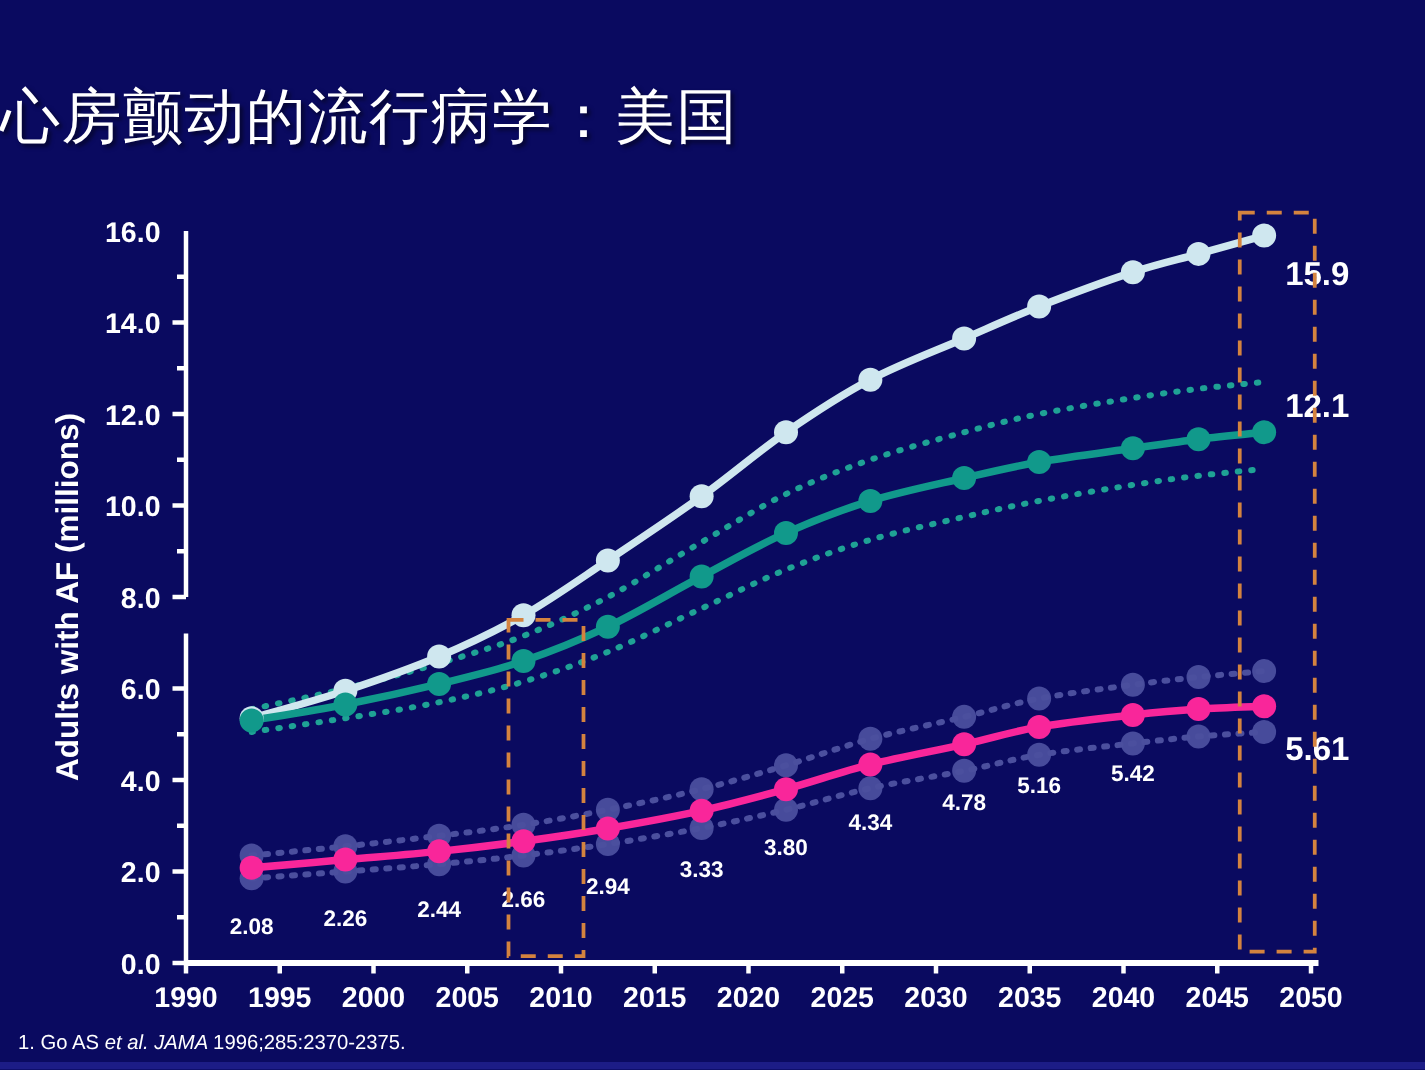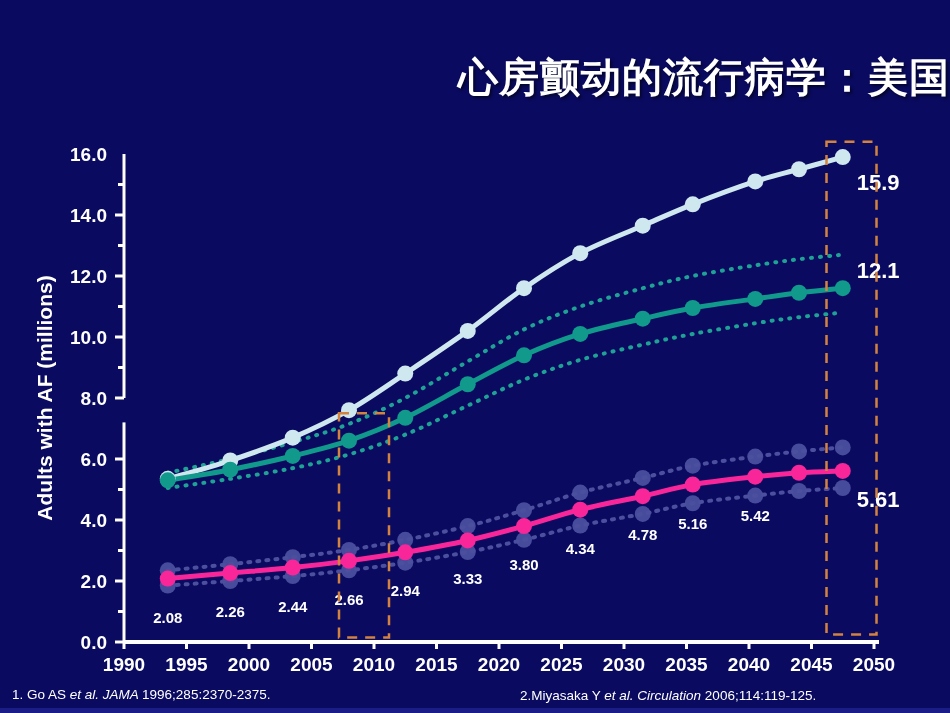--- a/index.html
+++ b/index.html
@@ -20,24 +20,24 @@
     width: 950px;
     height: 713px;
     background: #0a0a60;
     overflow: hidden;
   }
   #slide-title {
     position: absolute;
     left: 0;
     top: 50px;
     width: 950px;
-    text-align: right;
+    text-align: left;
     color: #ffffff;
     font-size: 40px;
-    font-weight: bold;
+    font-weight: normal;
     letter-spacing: 1px;
     font-family: "DejaVu Sans", "Liberation Sans", sans-serif;
     text-shadow: 2px 2px 3px rgba(0,0,0,0.55);
   }
   #chart-area {
     position: absolute;
     left: 0;
     top: 130px;
     width: 950px;
     height: 550px;
@@ -239,18 +239,15 @@
         <text x="856.75" y="376.895" text-anchor="start" class="data-label-big">5.61</text>
         <rect x="339.00000000000057" y="283.25" width="50" height="224.175" fill="none" stroke="#d4833f" stroke-width="2.5" stroke-dasharray="10 8"></rect>
         <rect x="826.5000000000006" y="11.800000000000068" width="49.99999999999716" height="492.57499999999993" fill="none" stroke="#d4833f" stroke-width="2.5" stroke-dasharray="10 8"></rect>
       </svg>
   </div>
 
   <div class="footnote" id="footnote-1">
     <span>1. </span><span>Go AS </span><i>et al. JAMA </i><span>1996;285:2370-2375.</span>
   </div>
 
-  <div class="footnote" id="footnote-2">
-    <span>2.</span><span>Miyasaka Y </span><i>et al. Circulation </i><span>2006;114:119-125.</span>
-  </div>
 
   <div id="bottom-rule"></div>
 </div>
 
 </body></html>

